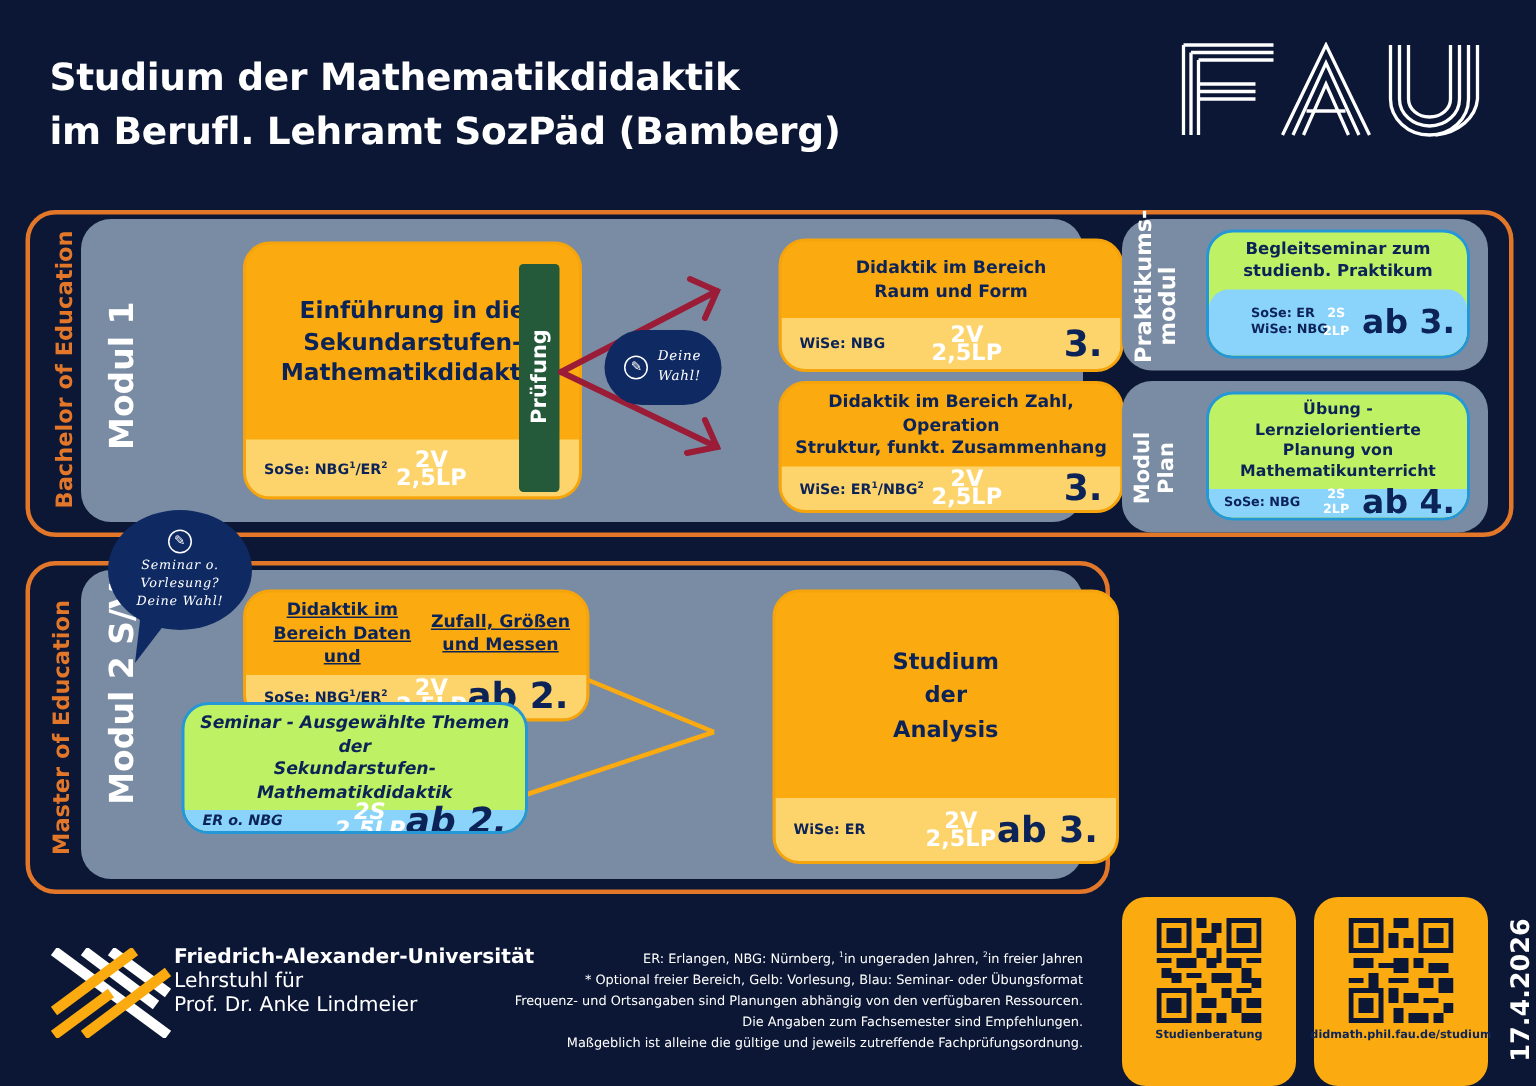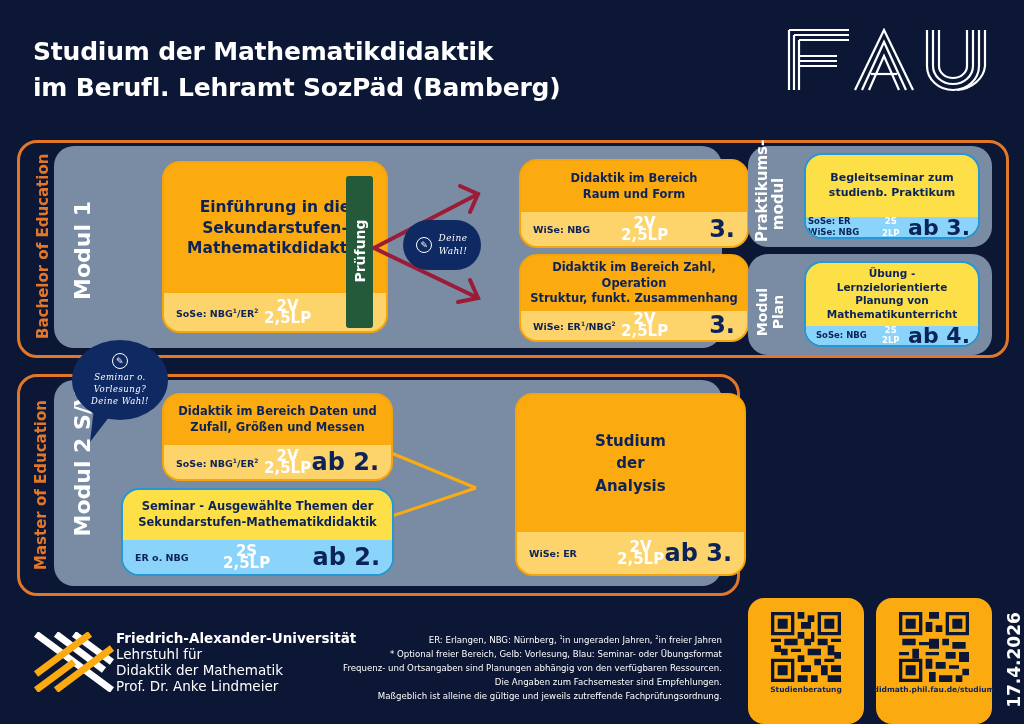--- a/index.html
+++ b/index.html
@@ -33,21 +33,21 @@
   .module-label-small {
     color: #fff; font-weight: bold; font-size: 15px; line-height: 16px;
     transform: rotate(-90deg); white-space: nowrap; text-align: center;
   }
 
   .card {
     border-radius: 18px; overflow: hidden; display: flex; flex-direction: column;
     border: 2px solid transparent;
   }
   .card.yellow { background: #fbab10; border-color: #f6a40c; margin-left: 41px; }
-  .card.blue { background: #fde047; border-color: #2597d6; }
+  .card.blue { background: #bef264; border-color: #2597d6; }
   .card .card-title {
     flex: 1; display: flex; align-items: center; justify-content: center;
     text-align: center; font-weight: bold; color: #0c2358;
     padding: 4px 8px; line-height: 1.35;
   }
   .card .card-foot {
     display: flex; align-items: center; padding: 0 12px;
     height: 34px; position: relative;
   }
   .card.yellow .card-foot { background: #fdd46c; }
@@ -206,21 +206,21 @@
 <div class="abs module-panel" style="left:748px; top:146px; width:244px; height:101px;"></div>
 <div class="abs module-label-small" style="left:732px; top:188px; width:76px;">
   <div>Praktikums-</div>
   <div>modul</div>
 </div>
 <div class="abs card blue" style="left:804px; top:153px; width:176px; height:86px;">
   <div class="card-title" style="font-size:11px; flex-direction:column;">
     <div>Begleitseminar zum</div>
     <div>studienb. Praktikum</div>
   </div>
-  <div class="card-foot" style="height:20px; padding:0 2px;">
+  <div class="card-foot" style="height:44px; padding:0 28px;border-radius:13px;">
     <span class="foot-sem" style="font-size:8.5px; line-height:11px;">
       <div>SoSe: ER</div>
       <div>WiSe: NBG</div>
     </span>
     <span class="foot-cred" style="left:76px; font-size:8.5px;">
       <div>2S</div>
       <div>2LP</div>
     </span>
     <span class="foot-sem-num" style="right:8px; font-size:22px;">ab 3.</span>
   </div>
@@ -264,37 +264,37 @@
   <span class="pin-icon">✎</span>
   <div>Seminar o.</div>
   <div>Vorlesung?</div>
   <div>Deine Wahl!</div>
 </div>
 <svg class="abs" style="left:88px; top:408px;" width="30" height="36">
   <path d="M6 0 L28 0 L2 34 Z" fill="#0f2a63"></path>
 </svg>
 
 <div class="abs card yellow" style="left:121px; top:393px; width:231px; height:88px;">
-  <div class="card-title" style="font-size:11.5px; flex-direction:column;">
+  <div class="card-title" style="font-size:11.5px; flex-direction:row;text-decoration:underline;">
     <div>Didaktik im Bereich Daten und</div>
     <div>Zufall, Größen und Messen</div>
   </div>
   <div class="card-foot">
     <span class="foot-sem">
       <span>SoSe: NBG</span><sup>1</sup><span>/ER</span><sup>2</sup>
     </span>
     <span class="foot-cred" style="left:100px;">
       <div>2V</div>
       <div>2,5LP</div>
     </span>
     <span class="foot-sem-num">ab 2.</span>
   </div>
 </div>
 
-<div class="abs card blue" style="left:121px; top:488px; width:273px; height:88px;">
+<div class="abs card blue" style="left:121px; top:468px; width:231px; height:88px;font-style:italic;">
   <div class="card-title" style="font-size:11.5px; flex-direction:column;">
     <div>Seminar - Ausgewählte Themen der</div>
     <div>Sekundarstufen-Mathematikdidaktik</div>
   </div>
   <div class="card-foot">
     <span class="foot-sem">ER o. NBG</span>
     <span class="foot-cred" style="left:100px;">
       <div>2S</div>
       <div>2,5LP</div>
     </span>
@@ -324,21 +324,20 @@
     <path d="M22 2 L70 38" stroke="#fff"></path>
     <path d="M40 2 L78 30" stroke="#fff"></path>
     <path d="M2 58 L40 30" stroke="#fbab10"></path>
     <path d="M2 42 L56 2" stroke="#fbab10"></path>
     <path d="M22 58 L78 16" stroke="#fbab10"></path>
   </g>
 </svg>
 <div class="abs uni-name">
   <div class="l0">Friedrich-Alexander-Universität</div>
   <div>Lehrstuhl für</div>
-  <div>Didaktik der Mathematik</div>
   <div>Prof. Dr. Anke Lindmeier</div>
 </div>
 
 <div class="abs legend">
   <div><span>ER: Erlangen, NBG: Nürnberg, </span><sup>1</sup><span>in ungeraden Jahren, </span><sup>2</sup><span>in freier Jahren</span></div>
   <div>* Optional freier Bereich, Gelb: Vorlesung, Blau: Seminar- oder Übungsformat</div>
   <div>Frequenz- und Ortsangaben sind Planungen abhängig von den verfügbaren Ressourcen.</div>
   <div>Die Angaben zum Fachsemester sind Empfehlungen.</div>
   <div>Maßgeblich ist alleine die gültige und jeweils zutreffende Fachprüfungsordnung.</div>
 </div>

